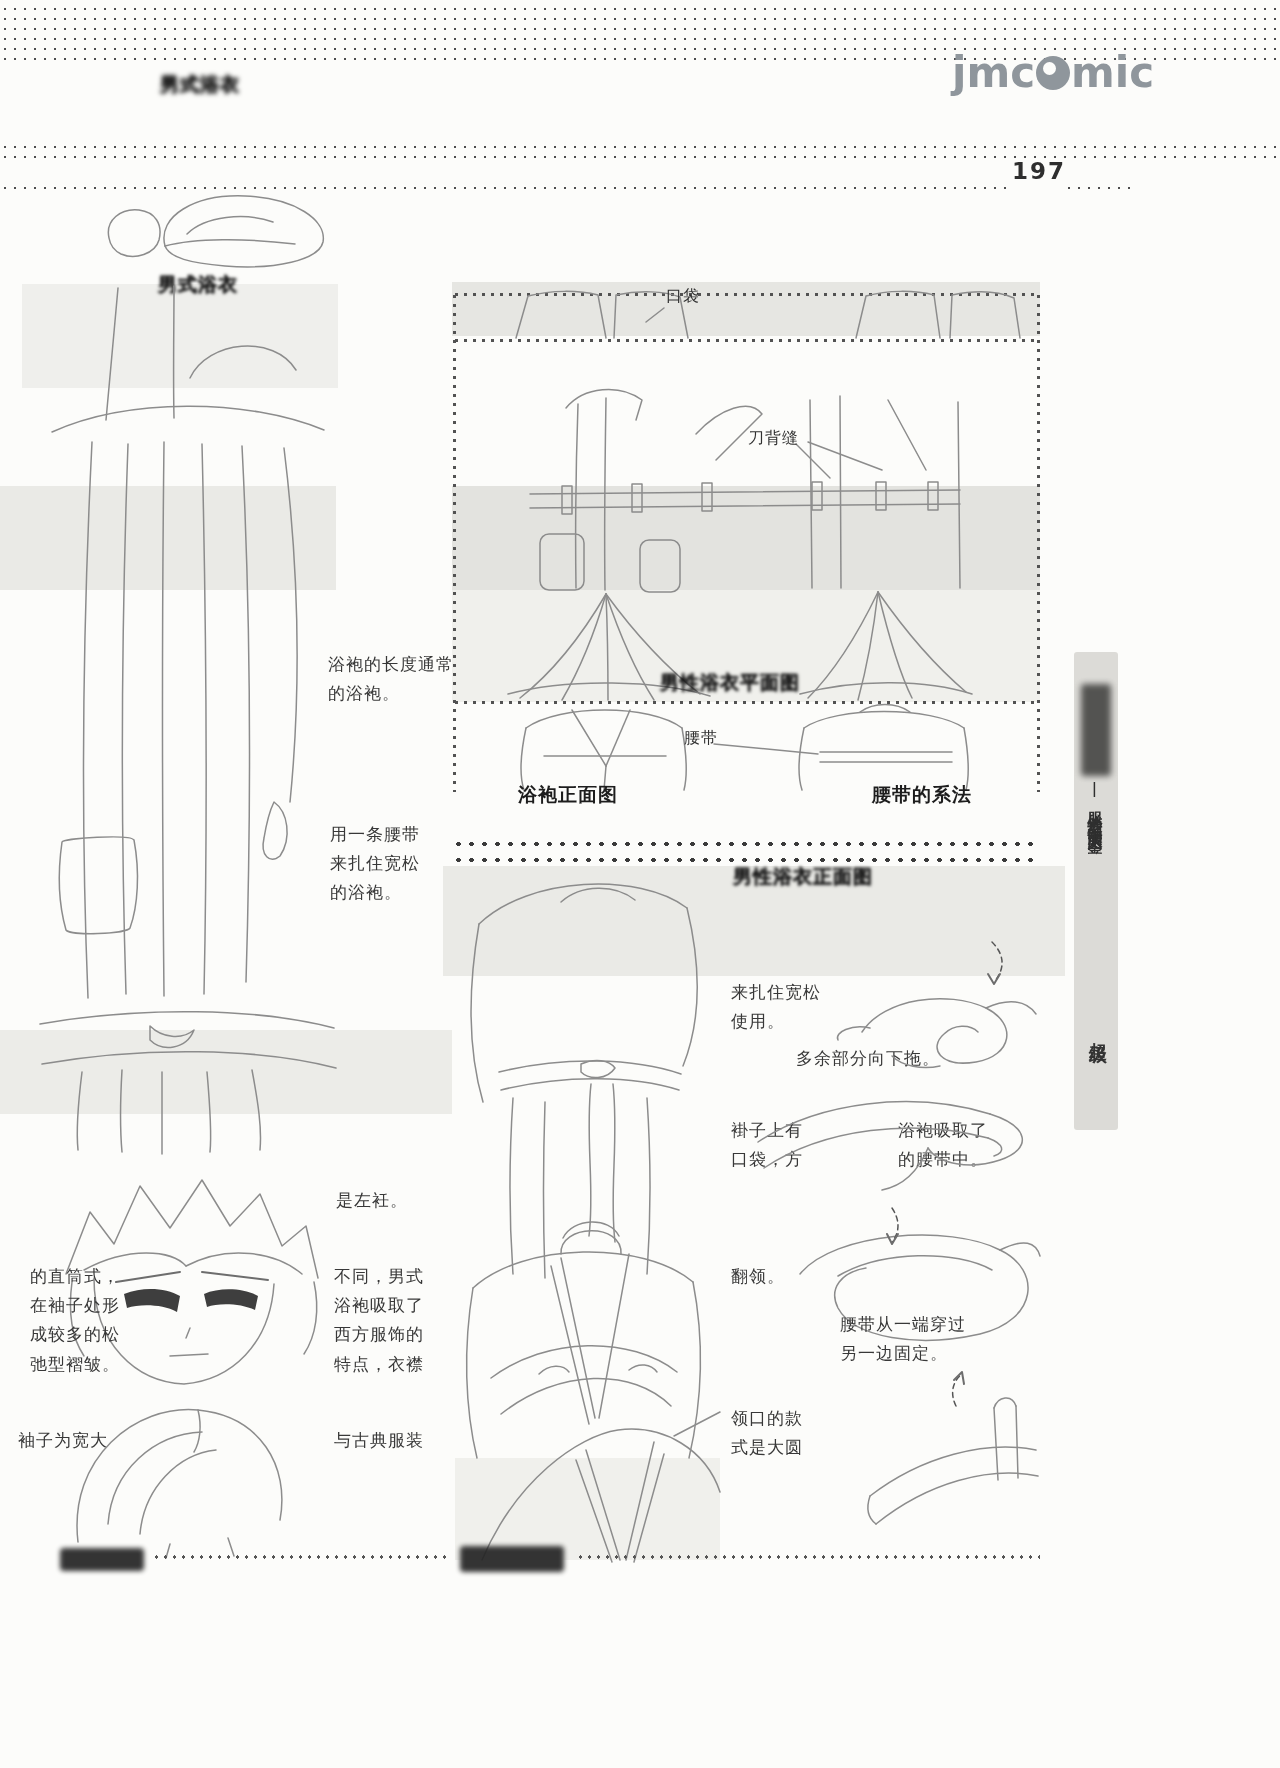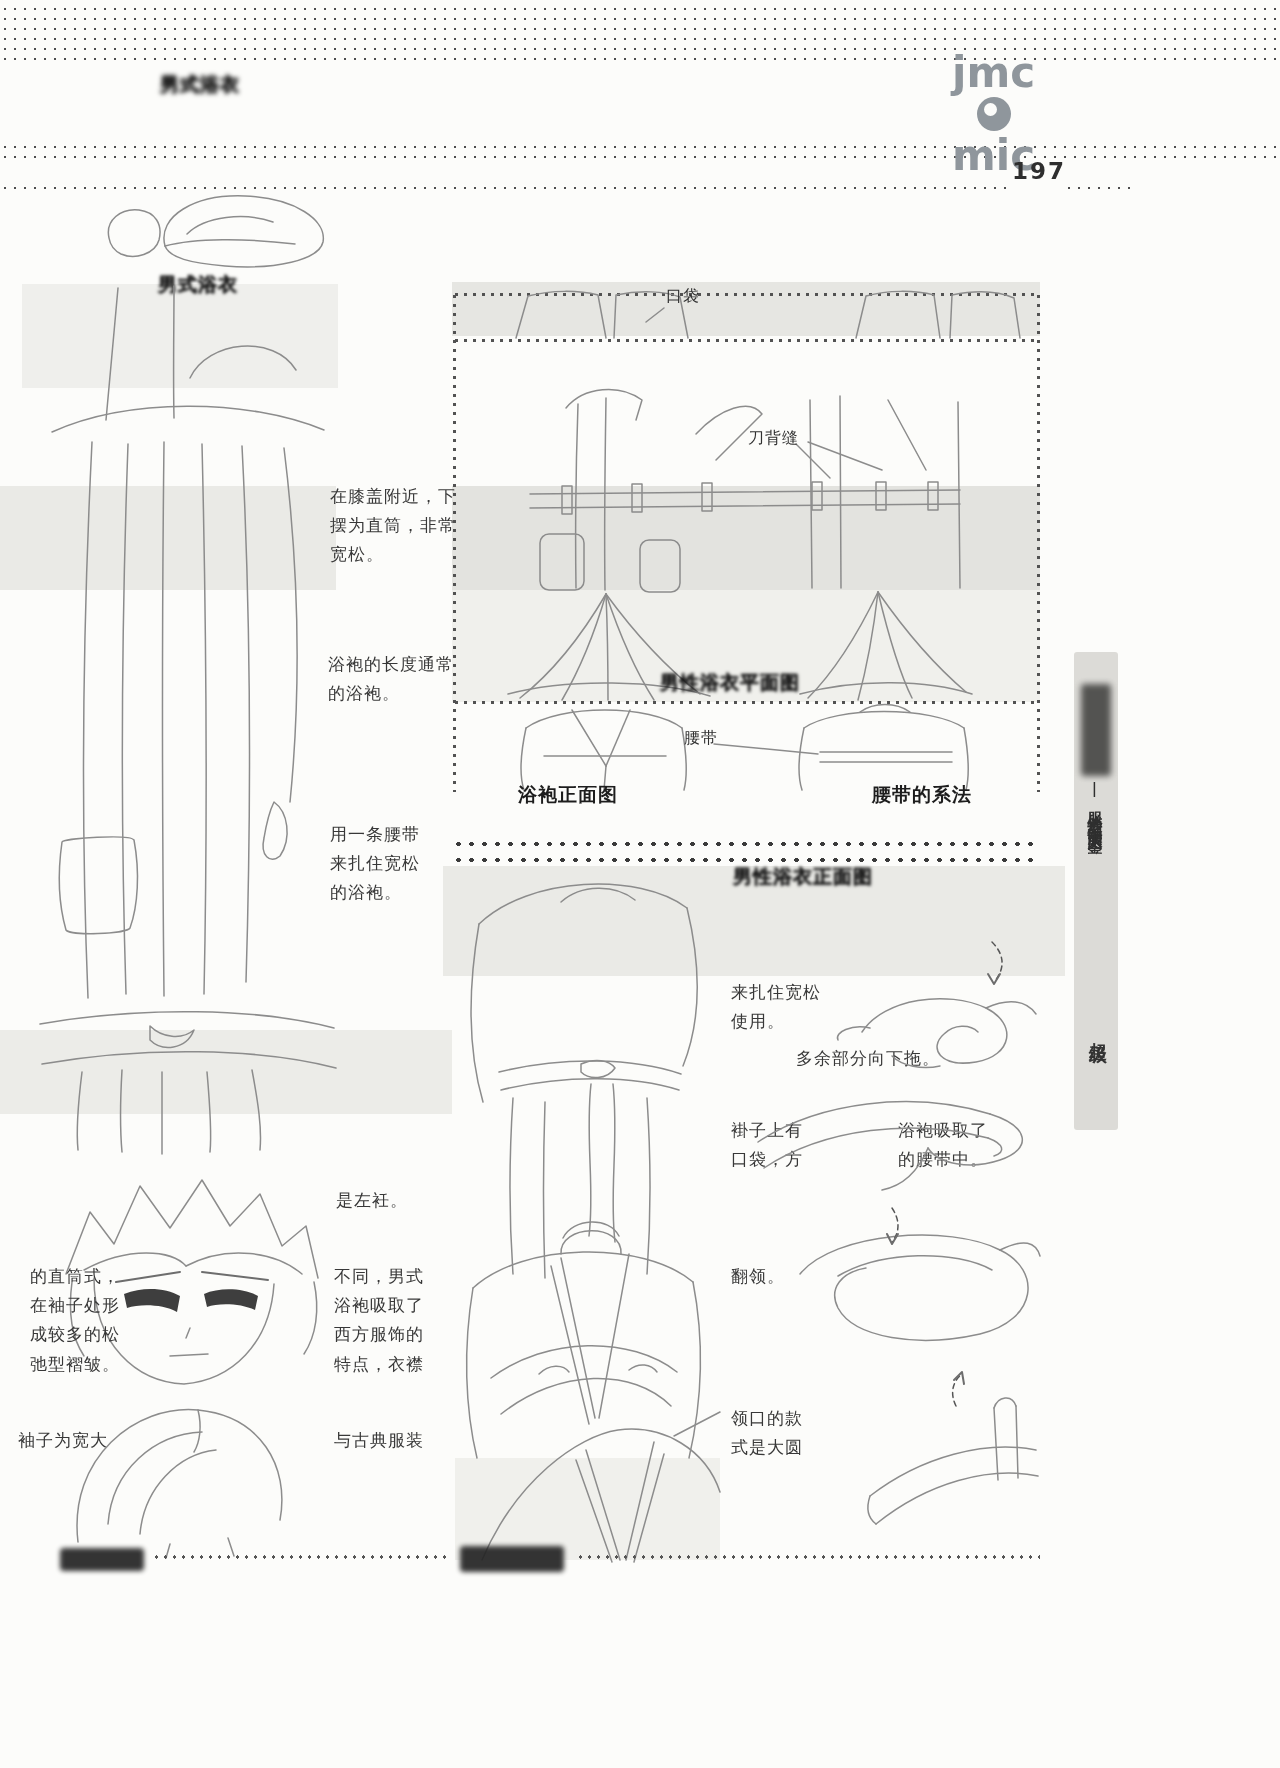--- a/index.html
+++ b/index.html
@@ -51,21 +51,21 @@
   <div class="abs band" style="left:452px;top:590px;width:588px;height:112px;background:#f0f0ec;"></div>
   <div class="abs band" style="left:443px;top:866px;width:622px;height:110px;background:#eaeae6;"></div>
   <div class="abs band" style="left:0px;top:1030px;width:452px;height:84px;background:#ecece8;"></div>
   <div class="abs band" style="left:455px;top:1458px;width:265px;height:102px;background:#f0f0ec;"></div>
 
   <div class="abs dotsTop" style="left:0;top:4px;width:1280px;height:60px;"></div>
   <div class="abs dotsTop" style="left:0;top:142px;width:1280px;height:20px;"></div>
   <div class="abs dotsTop" style="left:0;top:183px;width:1012px;height:11px;"></div>
   <div class="abs dotsTop" style="left:1064px;top:183px;width:72px;height:11px;"></div>
 
-  <div class="abs wm" style="left:952px;top:48px;flex-direction:column;">
+  <div class="abs wm" style="left:952px;top:48px;">
     <span>jmc</span>
     <span class="o"></span>
     <span>mic</span>
   </div>
   <div class="abs pageNum" style="left:1012px;top:158px;">197</div>
 
   <div class="abs smudgeHard" style="left:160px;top:72px;">男式浴衣</div>
 
   <svg class="abs sk" style="left:95px;top:186px;" width="245" height="88" viewBox="0 0 245 88">
     <path d="M14,52 C10,34 26,22 44,24 C60,26 68,38 64,54 C60,68 40,74 26,68 C18,64 15,58 14,52 Z"></path>
@@ -164,23 +164,20 @@
     <path d="M336,34 C330,62 330,84 334,96"></path>
     <path d="M496,34 C501,62 501,84 498,96"></path>
     <path d="M352,58 L484,58"></path>
     <path d="M352,68 L484,68"></path>
     <path d="M246,50 L350,60"></path>
   </svg>
   <div class="abs lbl" style="left:684px;top:728px;">腰带</div>
   <div class="abs caption" style="left:518px;top:782px;">浴袍正面图</div>
   <div class="abs caption" style="left:872px;top:782px;">腰带的系法</div>
 
-  <div class="abs note" style="left:330px;top:482px;width:145px;">在膝盖附近，下
-摆为直筒，非常
-宽松。</div>
   <div class="abs note" style="left:328px;top:650px;width:155px;">浴袍的长度通常
 的浴袍。</div>
   <div class="abs note" style="left:330px;top:820px;width:125px;">用一条腰带
 来扎住宽松
 的浴袍。</div>
 
   <div class="abs dotrowB" style="left:452px;top:840px;width:588px;"></div>
   <div class="abs dotrowB" style="left:452px;top:856px;width:588px;"></div>
 
   <div class="abs smudgeTitle" style="left:733px;top:864px;">男性浴衣正面图</div>
@@ -266,20 +263,22 @@
 
   <div class="abs note" style="left:30px;top:1262px;width:125px;">的直筒式，
 在袖子处形
 成较多的松
 弛型褶皱。</div>
   <div class="abs note" style="left:334px;top:1262px;width:125px;">不同，男式
 浴袍吸取了
 西方服饰的
 特点，衣襟</div>
   <div class="abs note" style="left:731px;top:1262px;width:90px;">翻领。</div>
+  <div class="abs note" style="left:840px;top:1310px;width:175px;">腰带从一端穿过
+另一边固定。</div>
   <div class="abs note" style="left:18px;top:1426px;width:130px;">袖子为宽大</div>
   <div class="abs note" style="left:334px;top:1426px;width:130px;">与古典服装</div>
   <div class="abs note" style="left:731px;top:1404px;width:115px;">领口的款
 式是大圆</div>
 
   <svg class="abs sk" style="left:52px;top:1392px;" width="252" height="168" viewBox="0 0 252 168">
     <path d="M26,150 C16,66 84,12 146,18 C208,24 238,74 228,128"></path>
     <path d="M56,132 C60,78 102,42 150,40"></path>
     <path d="M88,142 C92,96 126,62 164,58"></path>
     <path d="M118,152 L114,166"></path>

